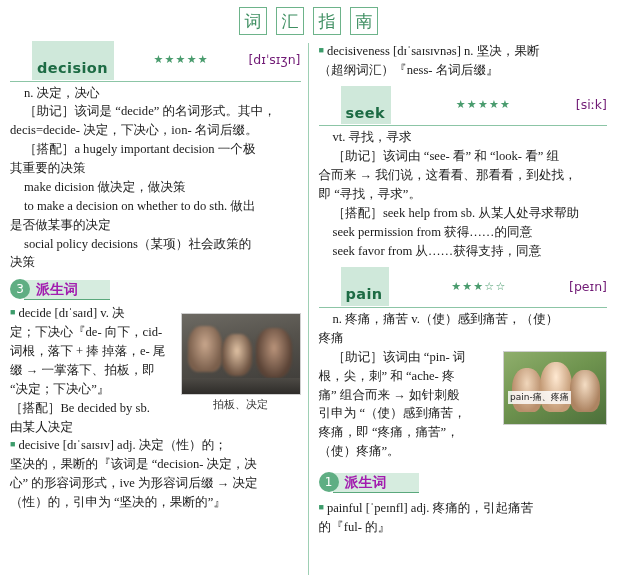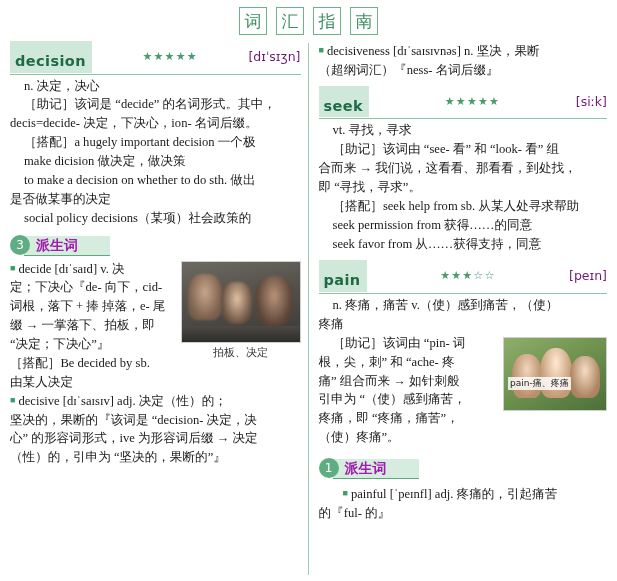--- a/index.html
+++ b/index.html
@@ -73,22 +73,23 @@
     border-bottom: 1.5px solid #8cc5a6;
     padding-bottom: 1px;
     margin-bottom: 3px;
   }
   .entry-word {
     background: #cfe8da;
     color: #1d6b44;
     font-weight: bold;
     font-family: "DejaVu Sans", "Liberation Sans", sans-serif;
     font-size: 14.5px;
-    padding: 10px 6px 1px 5px;
+    padding: 17px 6px 1px 5px;
     letter-spacing: .4px;
+    margin-left: 22px;
   }
   .stars {
     color: #4a9c6e;
     font-size: 11px;
     letter-spacing: 1.2px;
     font-family: "DejaVu Sans", sans-serif;
     flex: 1;
     text-align: center;
   }
   .phon {
@@ -145,21 +146,21 @@
     top: 1px;
     font-size: 14px;
     font-weight: bold;
     color: #a21caf;
     font-family: "DejaVu Sans", "Liberation Sans", sans-serif;
   }
   
   .fig-left {
     float: right;
     width: 120px;
-    margin: 0 0 2px 7px;
+    margin: 8px 0 2px 7px;
     text-align: center;
   }
   .fig-left .ph {
     width: 120px;
     height: 82px;
     position: relative;
     overflow: hidden;
     background: linear-gradient(170deg,#6d6a63 0%,#55524c 40%,#3b3936 100%);
     border: 1px solid #cfcfcf;
     box-sizing: border-box;
@@ -255,24 +256,26 @@
       <div class="entry-head">
         <span class="entry-word">decision</span>
         <span class="stars">★★★★★</span>
         <span class="phon">[dɪˈsɪʒn]</span>
       </div>
 
       <p class="line indent1">n. 决定，决心</p>
       <p class="line indent1">［助记］该词是 “decide” 的名词形式。其中，</p>
       <p class="line">decis=decide- 决定，下决心，ion- 名词后缀。</p>
       <p class="line indent1">［搭配］a hugely important decision 一个极</p>
+      <p class="line">其重要的决策</p>
       <p class="line indent2">make dicision 做决定，做决策</p>
       <p class="line indent2">to make a decision on whether to do sth. 做出</p>
       <p class="line">是否做某事的决定</p>
       <p class="line indent2">social policy decisions（某项）社会政策的</p>
+      <p class="line">决策</p>
 
       <div class="deriv">
         <div class="band"></div>
         <div class="num">3</div>
         <div class="lbl">派生词</div>
       </div>
 
       <div class="fig-left">
         <div class="ph">
           <div class="blur1"></div>
@@ -351,20 +354,20 @@
       <p class="line">（使）疼痛”。</p>
 
       <div class="clear"></div>
 
       <div class="deriv" style="margin-top:10px;">
         <div class="band"></div>
         <div class="num">1</div>
         <div class="lbl">派生词</div>
       </div>
 
-      <p class="line" style="margin-top:6px;margin-left:24px;">
+      <p class="line" style="margin-top:6px;">
         <span class="bullet">■</span><span>painful [ˈpeɪnfl]  adj. 疼痛的，引起痛苦</span>
       </p>
       <p class="line">的『ful- 的』</p>
 
     </div>
   </div>
 </div>
 
 </body></html>

